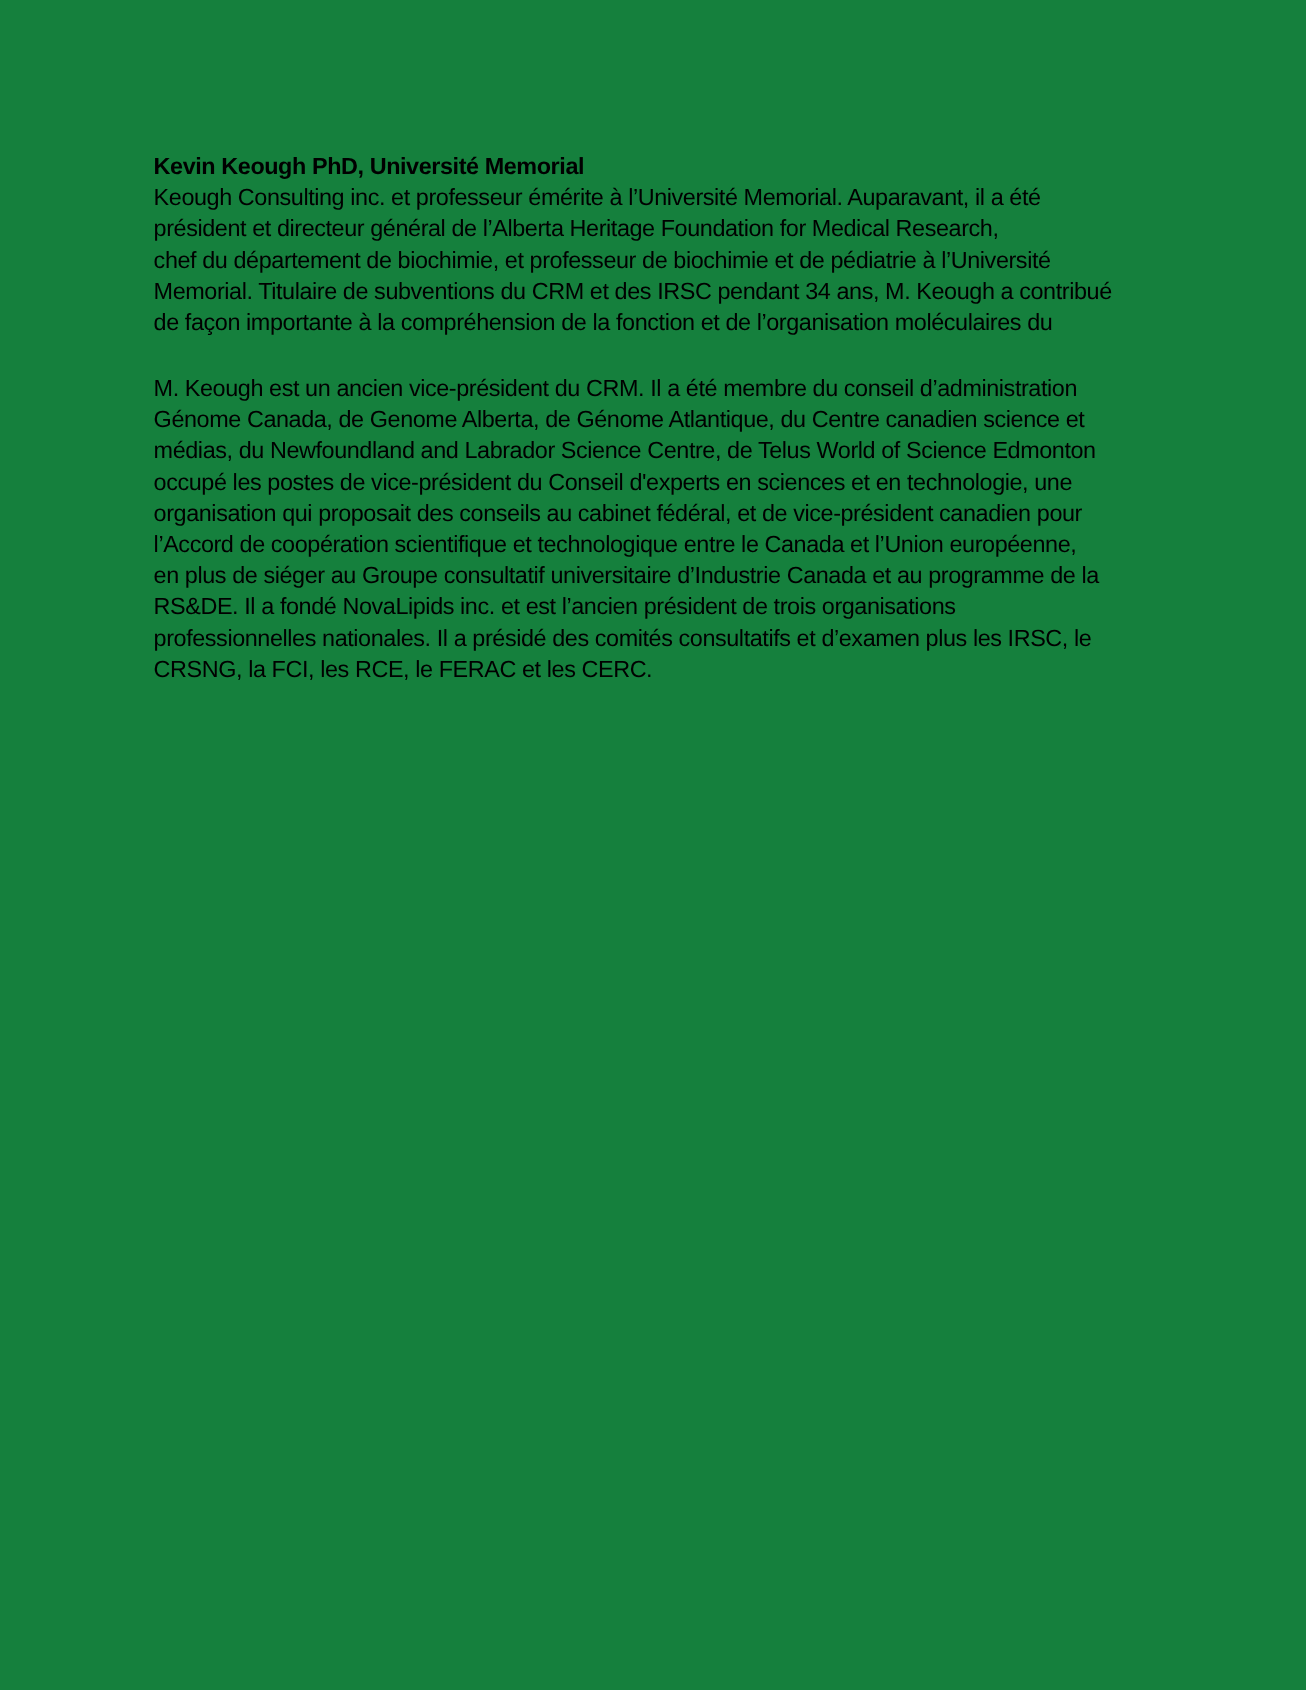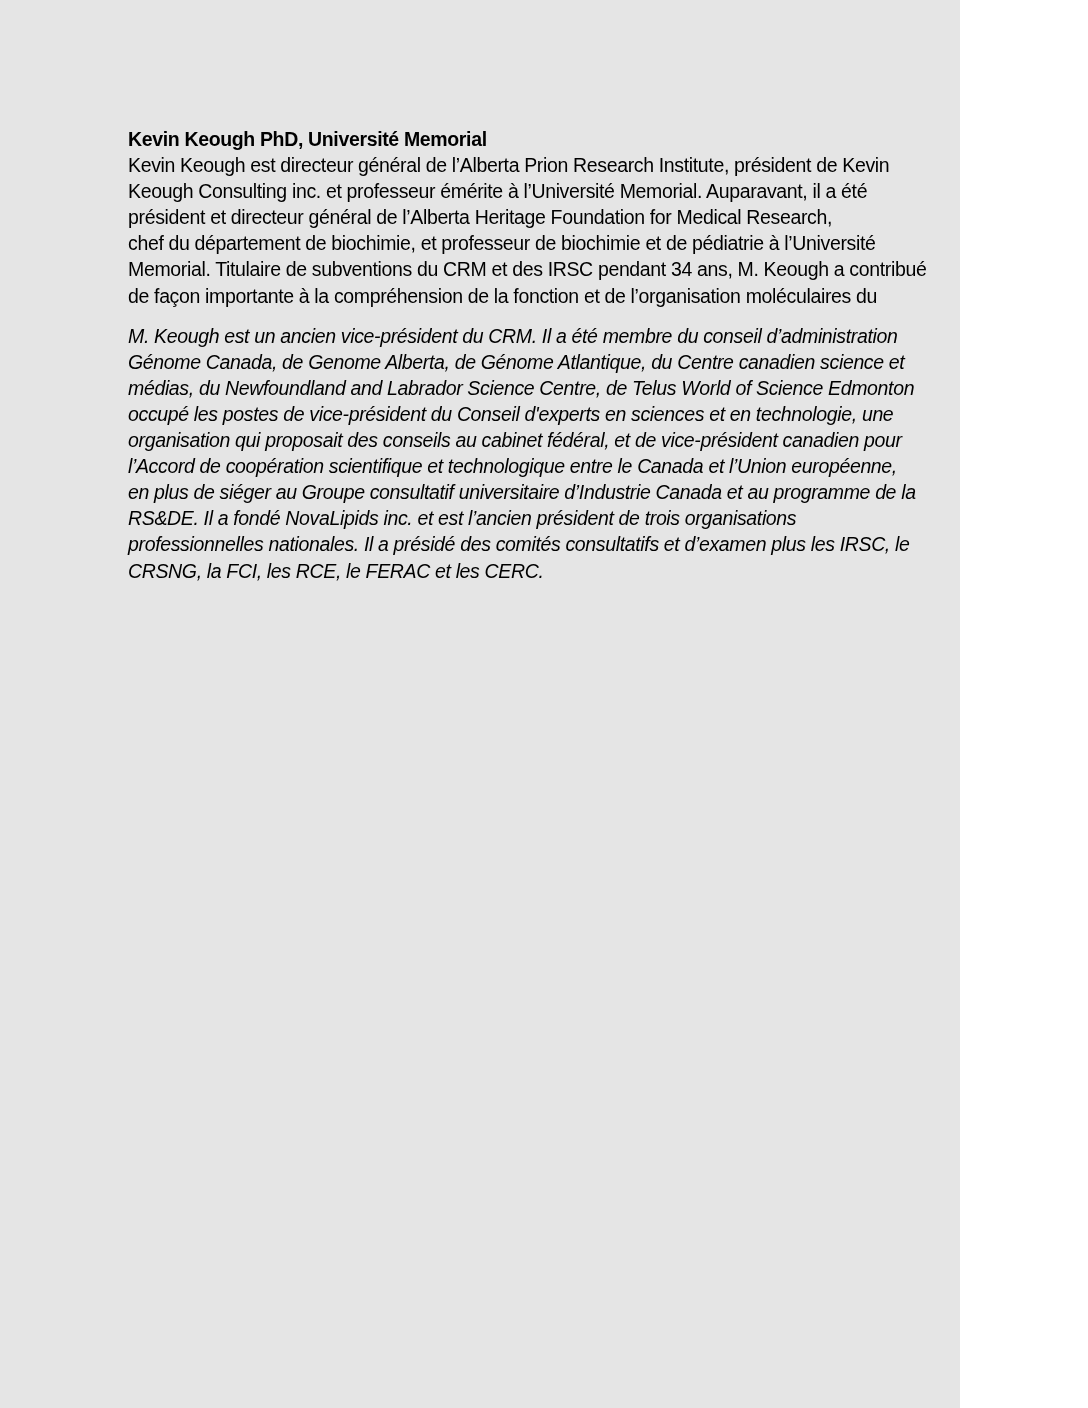--- a/index.html
+++ b/index.html
@@ -2,55 +2,53 @@
 <html><head>
 <meta charset="utf-8">
 <style>
   html, body {
     margin: 0;
     padding: 0;
     background: #ffffff;
   }
   .page {
     position: relative;
-    width: 960px;
+    width: 1088px;
     height: 1408px;
-    background: #e5e5e5;
+    background: #15803d;
     overflow: hidden;
   }
   .content {
     position: absolute;
     left: 128px;
     top: 126px;
     width: 842px;
     font-family: "Liberation Sans", sans-serif;
     font-size: 19.5px;
     line-height: 26.1px;
     letter-spacing: -0.35px;
     color: #000000;
   }
   .heading {
     font-weight: bold;
   }
   .paragraph .line {
     white-space: pre;
   }
   .para-gap {
-    margin-top: 14px;
-    font-style: italic;
+    margin-top: 28px;
   }
 </style>
 </head>
 <body>
 
 <div class="page">
   <div class="content">
     <div class="heading">Kevin Keough PhD, Université Memorial</div>
     <div class="paragraph">
-        <div class="line">Kevin Keough est directeur général de l’Alberta Prion Research Institute, président de Kevin</div>
         <div class="line">Keough Consulting inc. et professeur émérite à l’Université Memorial. Auparavant, il a été</div>
         <div class="line">président et directeur général de l’Alberta Heritage Foundation for Medical Research,</div>
         <div class="line">chef du département de biochimie, et professeur de biochimie et de pédiatrie à l’Université</div>
         <div class="line">Memorial. Titulaire de subventions du CRM et des IRSC pendant 34 ans, M. Keough a contribué</div>
         <div class="line">de façon importante à la compréhension de la fonction et de l’organisation moléculaires du</div>
       </div>
     <div class="paragraph para-gap">
         <div class="line">M. Keough est un ancien vice-président du CRM. Il a été membre du conseil d’administration</div>
         <div class="line">Génome Canada, de Genome Alberta, de Génome Atlantique, du Centre canadien science et</div>
         <div class="line">médias, du Newfoundland and Labrador Science Centre, de Telus World of Science Edmonton</div>

